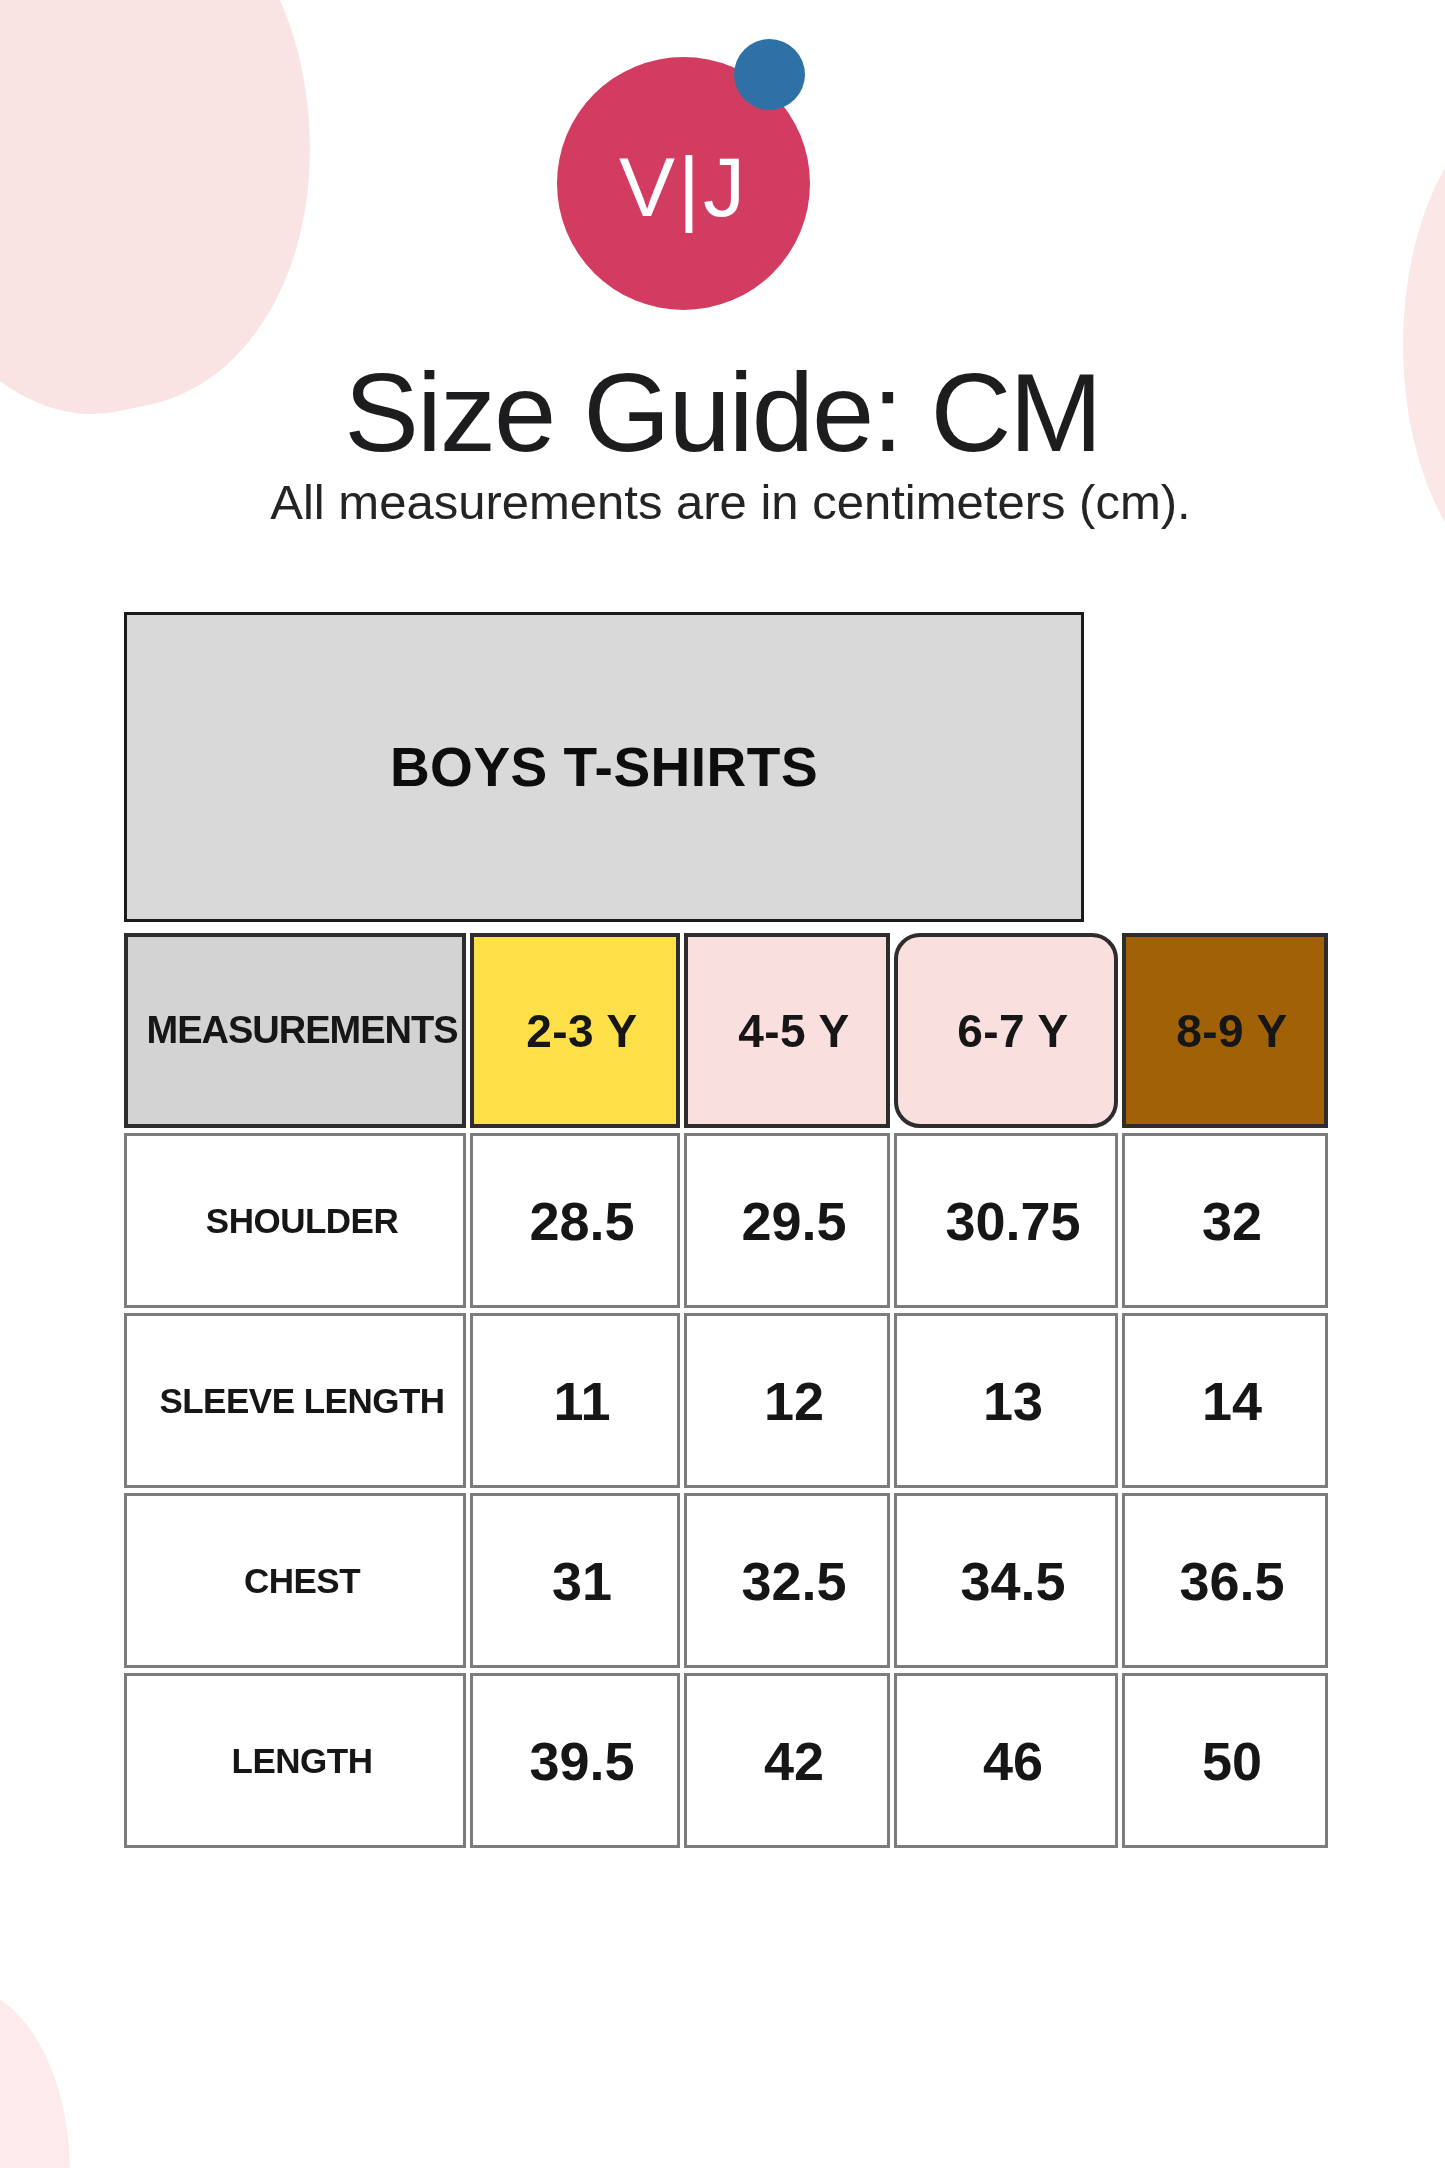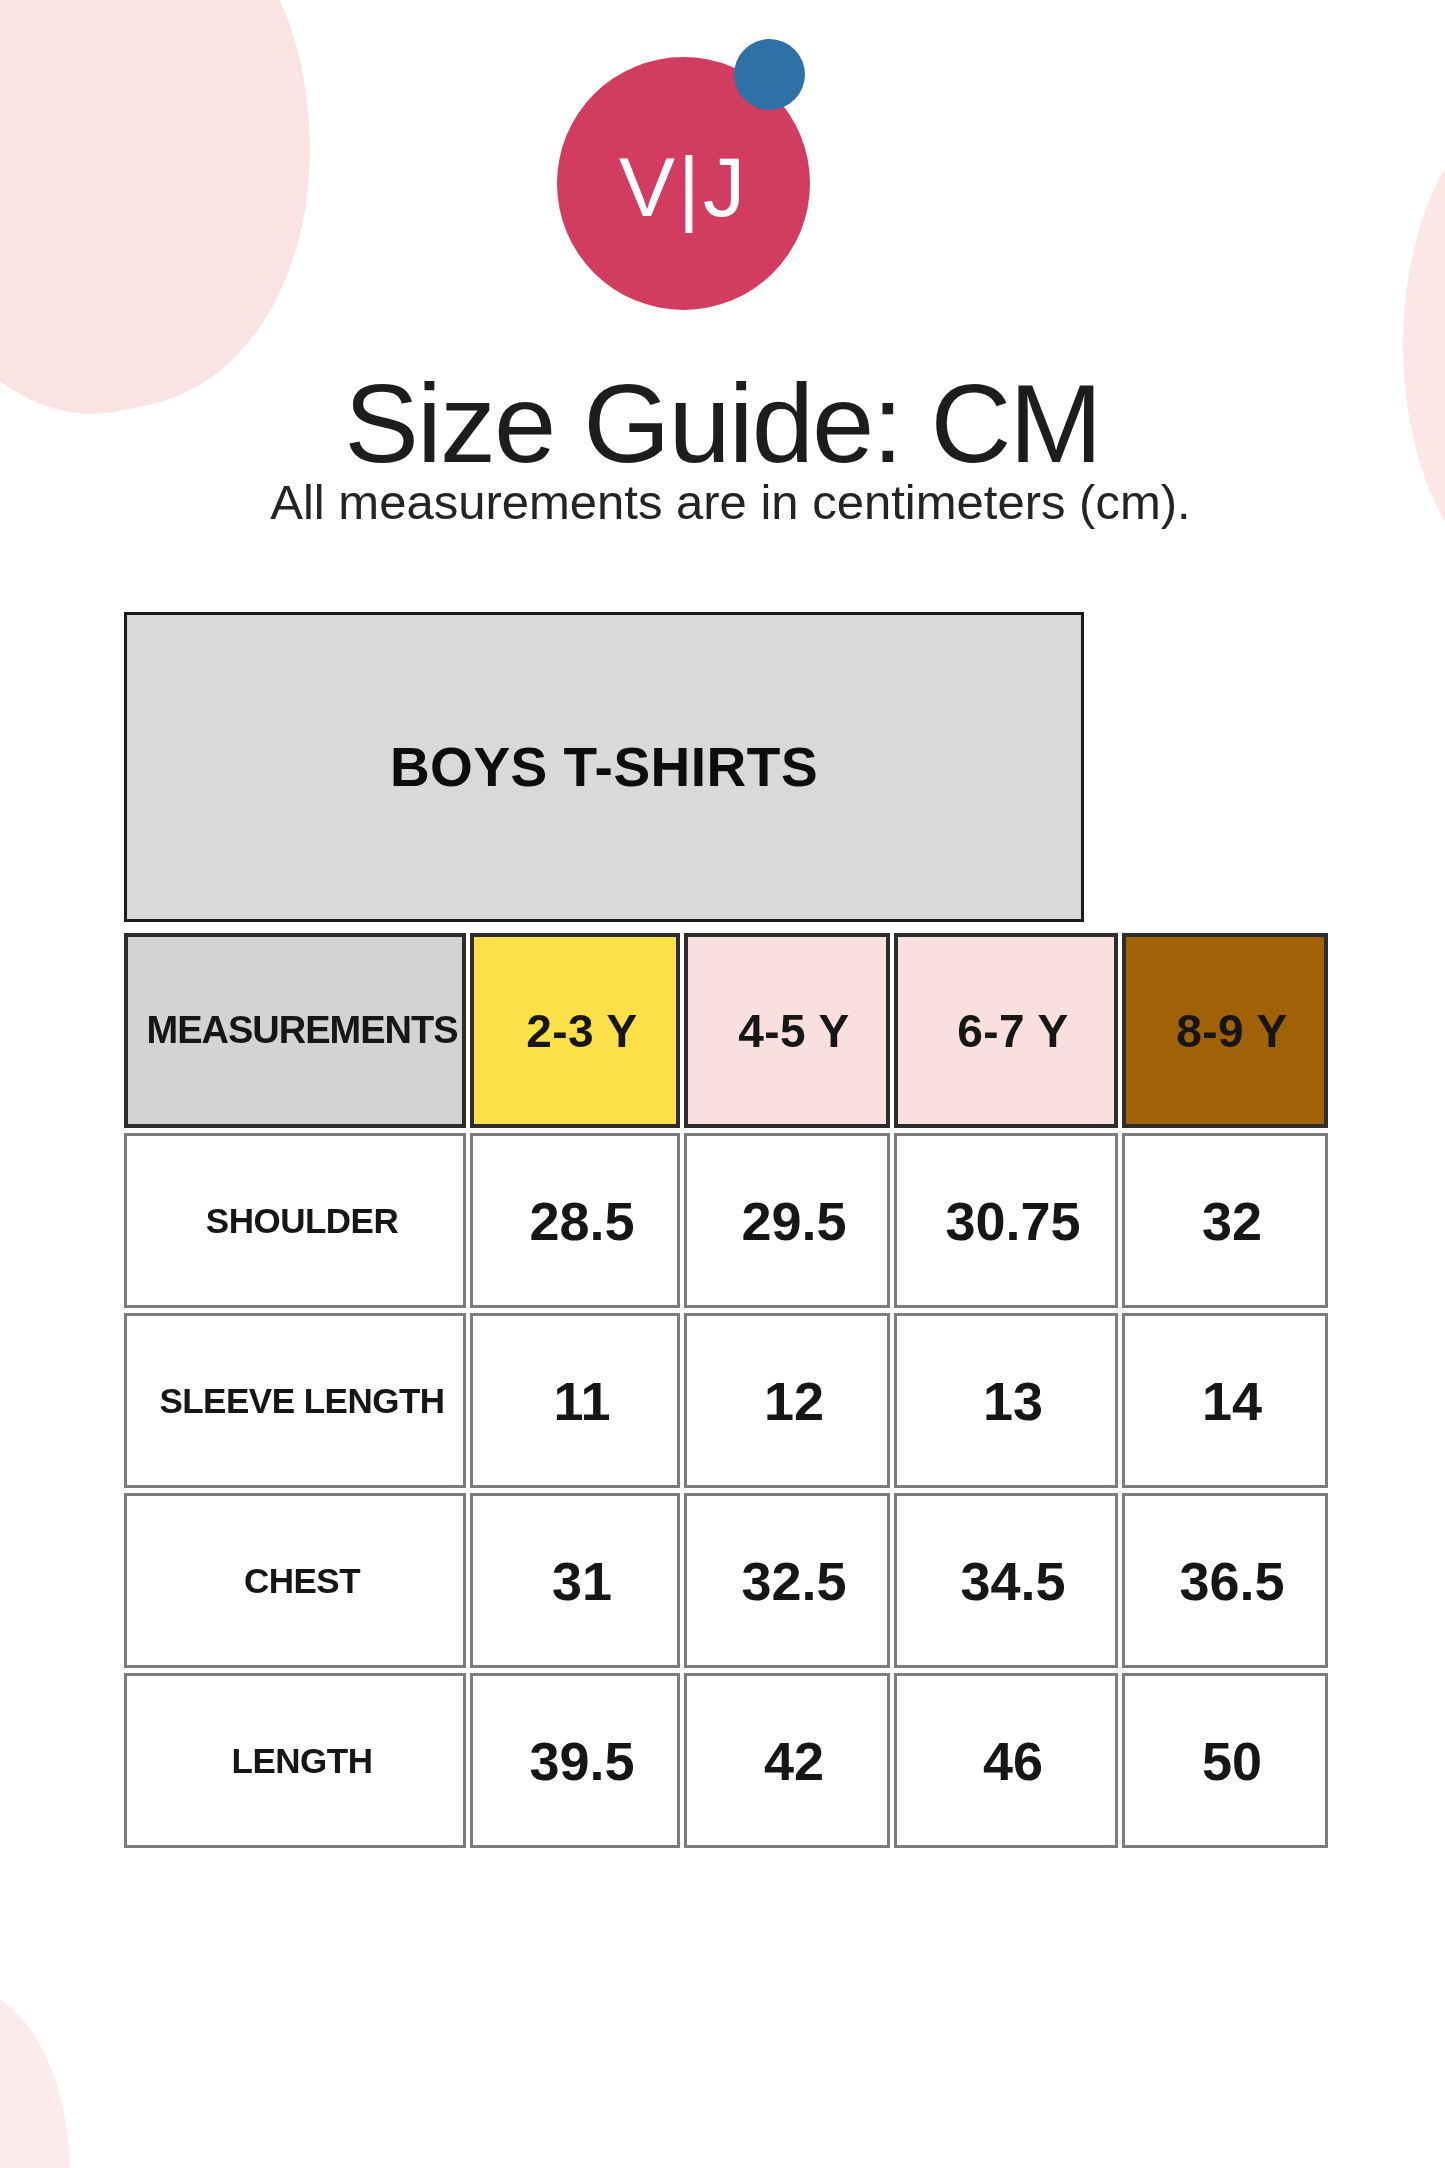--- a/index.html
+++ b/index.html
@@ -35,21 +35,21 @@
   .logo-text{
     color:#ffffff;font-size:84px;font-weight:400;letter-spacing:3px;
     transform:translateY(-4px);
     margin-top:16px;
   }
   .logo-dot{
     position:absolute;left:734px;top:39px;width:71px;height:71px;border-radius:50%;
   }
   
   .page-title{
-    position:absolute;left:0;top:368px;width:100%;
+    position:absolute;left:0;top:357px;width:100%;
     text-align:center;font-size:112px;line-height:1;font-weight:400;
     letter-spacing:-2px;color:#1d1d1f;
   }
   .page-subtitle{
     position:absolute;left:8px;top:478px;width:100%;
     text-align:center;font-size:49px;line-height:1;font-weight:400;
     color:#242427;
   }
   
   .banner{
@@ -110,21 +110,21 @@
 
   <div class="banner" style="background: rgb(217, 217, 217);">
     <span class="banner-text">BOYS T-SHIRTS</span>
   </div>
 
   <div class="size-table">
 
     <div class="cell head-meas" style="background: rgb(211, 211, 211);">MEASUREMENTS</div>
     <div class="cell head-col" style="background: #fde047;">2-3 Y</div>
     <div class="cell head-col" style="background: rgb(249, 224, 223);">4-5 Y</div>
-    <div class="cell head-col" style="background: rgb(249, 224, 223);">6-7 Y</div>
+    <div class="cell head-col" style="background: rgb(249, 224, 223); border-radius: 26px;">6-7 Y</div>
     <div class="cell head-col" style="background: #a16207;">8-9 Y</div>
 
     <div class="cell row-label">SHOULDER</div>
     <div class="cell value">28.5</div>
     <div class="cell value">29.5</div>
     <div class="cell value">30.75</div>
     <div class="cell value">32</div>
 
     <div class="cell row-label">SLEEVE LENGTH</div>
     <div class="cell value">11</div>

